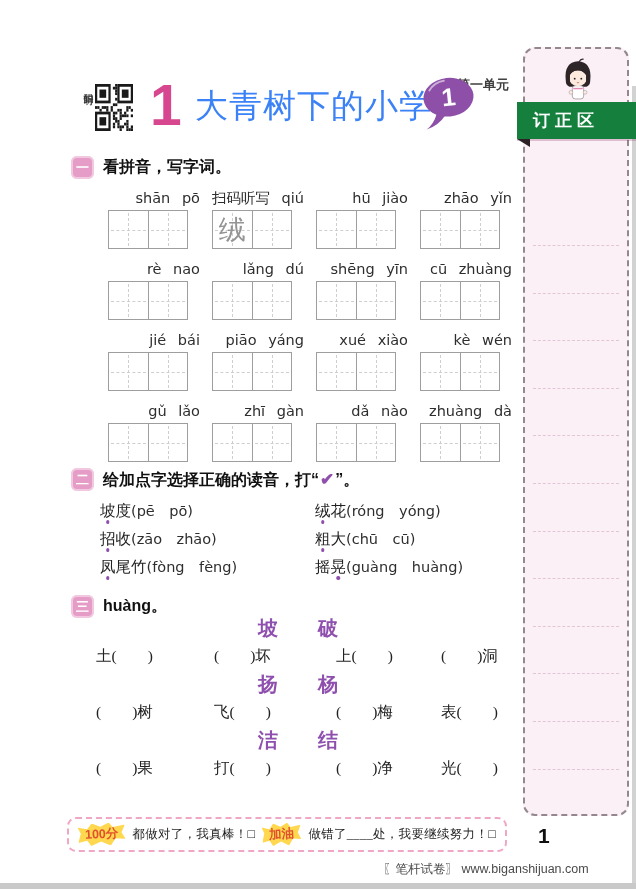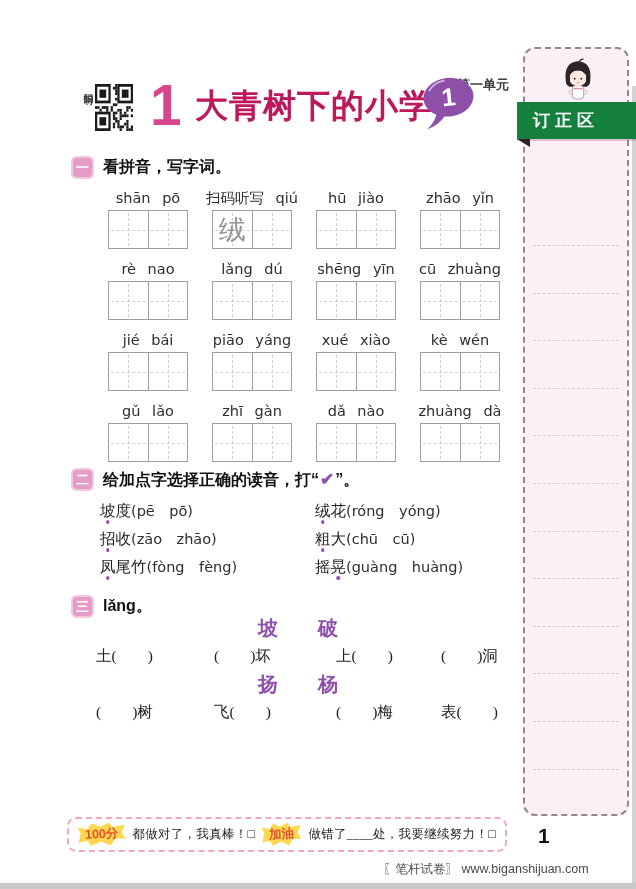--- a/index.html
+++ b/index.html
@@ -37,41 +37,41 @@
     writing-mode:vertical-rl;font-size:10px;letter-spacing:1px;color:#333;
     font-family:"Liberation Serif", serif;
   }
   .qr{position:absolute;left:95px;top:84px;}
   .lesson-num{
     position:absolute;left:150px;top:77px;font-size:57px;line-height:1;
     font-weight:800;color:#d6478f;
   }
   .title{
     position:absolute;left:195px;top:88px;margin:0;font-size:33px;line-height:1.1;
-    font-weight:700;color:#be185d;letter-spacing:1px;
+    font-weight:400;color:#3b82f6;letter-spacing:1px;
   }
   .bubble{position:absolute;left:420px;top:74px;transform:rotate(-6deg);}
 
   
   .sec-head{position:absolute;left:71px;display:flex;align-items:center;gap:9px;}
   .sec-marker{
     width:23px;height:23px;border-radius:6px;background:#e59cc6;
     box-shadow:inset 0 0 0 2px rgba(255,255,255,.45);
     color:#fff;font-size:13px;font-weight:bold;display:flex;align-items:center;justify-content:center;
     flex:0 0 auto;
   }
   .sec-title{font-size:16px;font-weight:bold;color:#111;}
   .check{color:#8e4fae;font-weight:900;font-size:17px;padding:0 1px;}
 
   
   .py-grid{
     position:absolute;left:96px;top:189px;width:420px;
     display:grid;grid-template-columns:repeat(4,104px);row-gap:11px;
   }
-  .py-cell{text-align:center;}
+  .py-cell{text-align:right;}
   .py-label{
     font-family:"DejaVu Sans", sans-serif;font-size:14.5px;color:#2e2e2e;
     word-spacing:7px;height:19px;line-height:19px;white-space:nowrap;
   }
   .box-pair{
     width:78px;height:37px;margin:2px auto 0;border:1.6px solid #9e9e9e;
     display:flex;box-sizing:content-box;background:#fff;
   }
   .wbox{flex:1;position:relative;border-right:1.2px solid #9e9e9e;}
   .wbox:last-child{border-right:none;}
@@ -445,21 +445,21 @@
       <span class="hz"></span><span class="hz dotchar">凤</span><span class="hz">尾竹</span><span class="opts">(fòng　fèng)</span>
     </div>
 
     <div class="s2-item">
       <span class="hz">摇</span><span class="hz dotchar">晃</span><span class="hz"></span><span class="opts">(guàng　huàng)</span>
     </div>
   </div>
 
 <div class="sec-head" style="top:595px;">
   <span class="sec-marker">三</span>
-  <span class="sec-title">lǎng。</span>
+  <span class="sec-title">huàng。</span>
 </div>
 <div class="s3-groups">
 
     <div class="s3-group">
       <div class="s3-pair">坡　　破</div>
       <div class="s3-row">
         <span class="s3-cell">土(　　)</span>
         <span class="s3-cell">(　　)坏</span>
         <span class="s3-cell">上(　　)</span>
         <span class="s3-cell">(　　)洞</span>
@@ -469,20 +469,29 @@
     <div class="s3-group">
       <div class="s3-pair">扬　　杨</div>
       <div class="s3-row">
         <span class="s3-cell">(　　)树</span>
         <span class="s3-cell">飞(　　)</span>
         <span class="s3-cell">(　　)梅</span>
         <span class="s3-cell">表(　　)</span>
       </div>
     </div>
 
+    <div class="s3-group">
+      <div class="s3-pair">洁　　结</div>
+      <div class="s3-row">
+        <span class="s3-cell">(　　)果</span>
+        <span class="s3-cell">打(　　)</span>
+        <span class="s3-cell">(　　)净</span>
+        <span class="s3-cell">光(　　)</span>
+      </div>
+    </div>
   </div>
 
 <div class="enc-box">
   <span class="badge">100分</span>
   <span class="enc-text">都做对了，我真棒！□</span>
   <span class="badge"><span>加油</span><span class="flag">⚑</span></span>
   <span class="enc-text">做错了____处，我要继续努力！□</span>
 </div>
 <div class="page-num">1</div>
 <div class="credit">〖笔杆试卷〗 www.biganshijuan.com</div>

